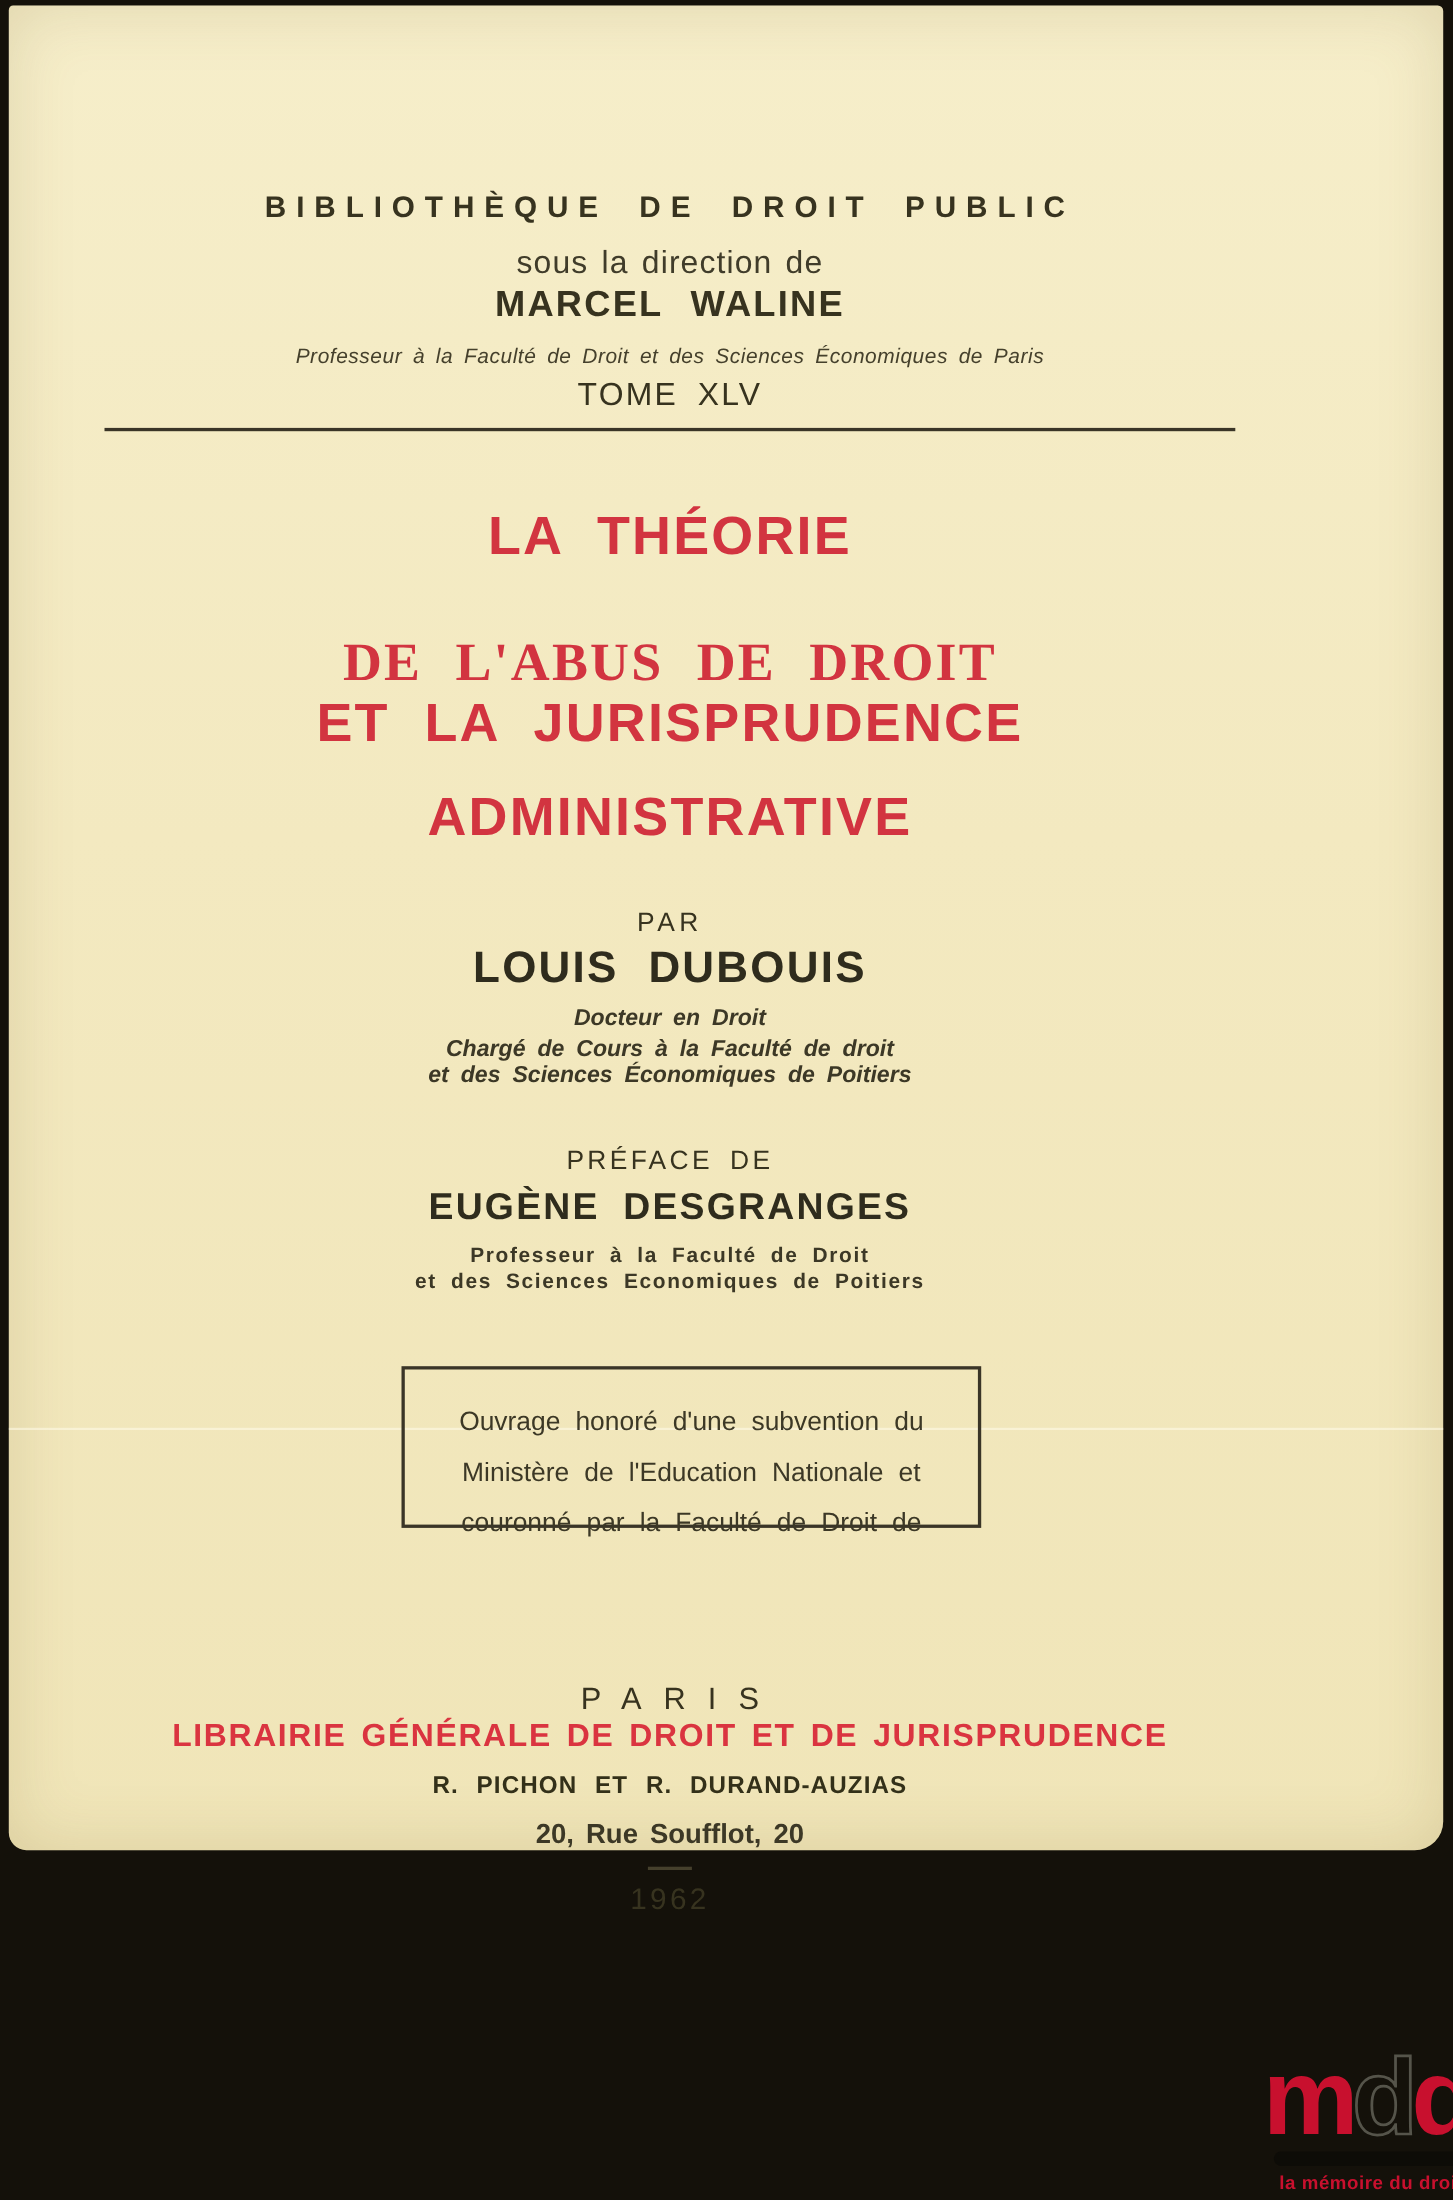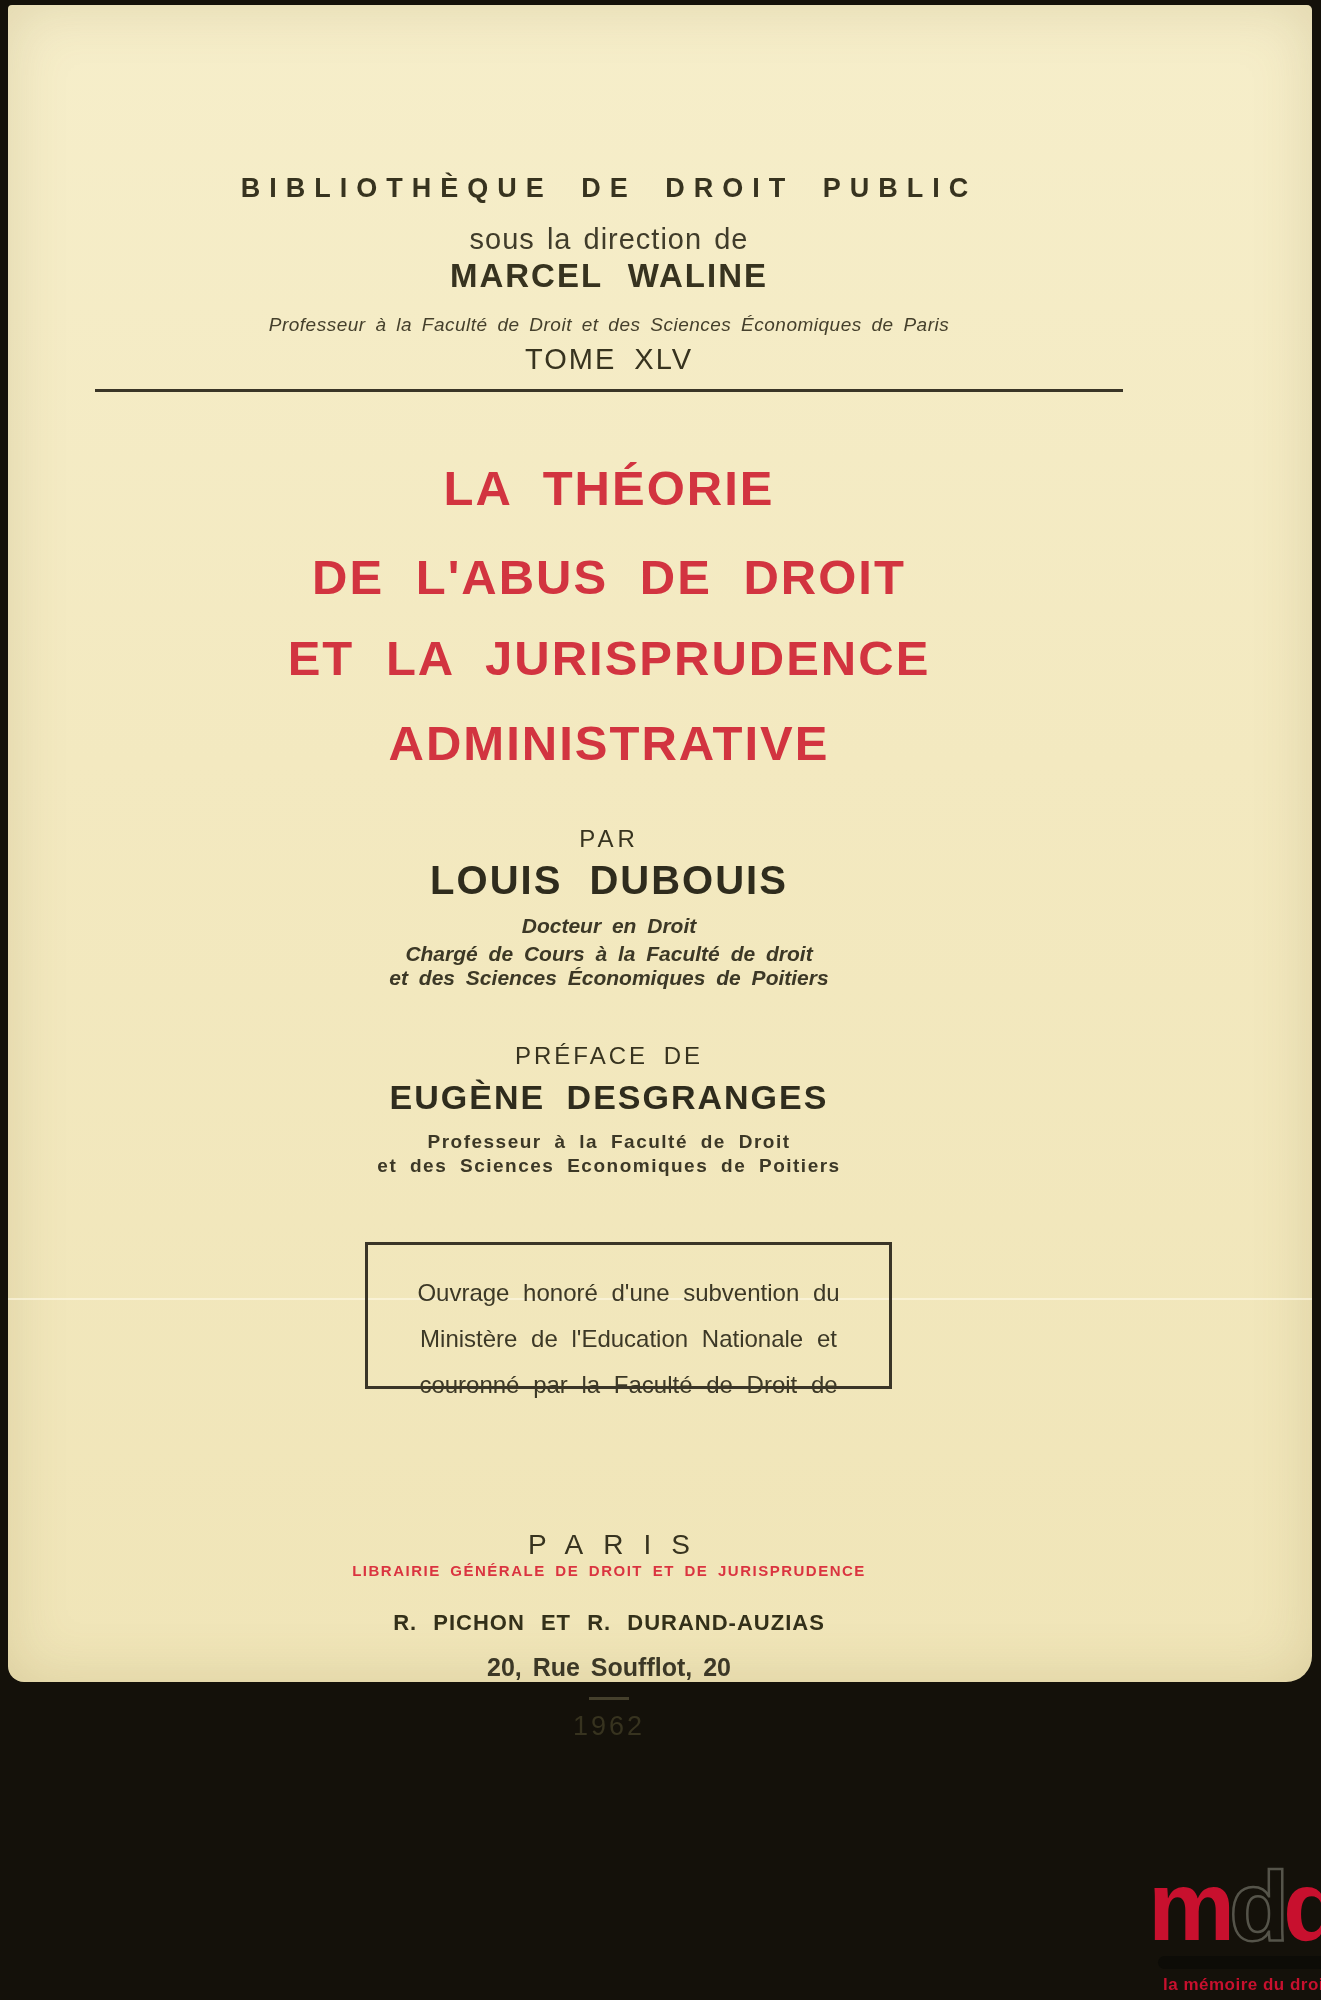--- a/index.html
+++ b/index.html
@@ -30,41 +30,41 @@
 
   .series-title   { top: 168px; font-size: 27px; font-weight: bold; letter-spacing: 9px; word-spacing: 12px; color: #37331f; }
   .series-sub     { top: 218px; font-size: 29px; letter-spacing: 1px; word-spacing: 3px; color: #403c2a; }
   .series-dir     { top: 252px; font-size: 33px; font-weight: bold; letter-spacing: 2px; word-spacing: 14px; color: #37331f; }
   .series-affil   { top: 309px; font-size: 19px; font-style: italic; letter-spacing: 0.5px; word-spacing: 4px; color: #45402c; }
   .tome           { top: 338px; font-size: 29px; letter-spacing: 2px; word-spacing: 8px; color: #37331f; }
 
   .rule { position: absolute; top: 384px; left: 0; width: 1028px; height: 3px; background: #3a3527; }
 
   .book-title { font-size: 49px; font-weight: bold; color: #d23440; letter-spacing: 2px; word-spacing: 16px; }
-  .t1 { top: 455px; } .t2 { top: 544px; } .t3 { top: 625px; } .t4 { top: 710px; }
+  .t1 { top: 455px; } .t2 { top: 568px; font-family: Liberation Serif, serif; } .t3 { top: 625px; } .t4 { top: 710px; }
 
   .par            { top: 820px; font-size: 24px; letter-spacing: 4px; color: #37331f; }
   .author         { top: 853px; font-size: 40px; font-weight: bold; letter-spacing: 2px; word-spacing: 14px; color: #2f2c1d; }
   .author-line    { font-size: 21px; font-weight: bold; font-style: italic; word-spacing: 5px; color: #3c3826; }
   .a1 { top: 909px; } .a2 { top: 937px; } .a3 { top: 961px; }
 
   .preface-label  { top: 1037px; font-size: 24px; letter-spacing: 3px; word-spacing: 6px; color: #37331f; }
   .preface-author { top: 1073px; font-size: 34px; font-weight: bold; letter-spacing: 2px; word-spacing: 10px; color: #2f2c1d; }
   .preface-affil  { font-size: 19px; font-weight: bold; letter-spacing: 1.5px; word-spacing: 6px; color: #3c3826; }
   .p1 { top: 1126px; } .p2 { top: 1150px; }
 
   .award-box {
     position: absolute; top: 1237px; left: 270px; width: 527px; height: 147px;
     border: 3px solid #3a3527; box-sizing: border-box;
     padding-top: 17px; text-align: center;
   }
   .award-line { font-size: 24px; line-height: 30px; word-spacing: 7px; color: #3c3826; margin-top: 16px; }
 
   .city           { top: 1524px; font-size: 28px; letter-spacing: 20px; text-indent: 20px; color: #37331f; }
-  .imprint        { top: 1557px; font-size: 15px; font-weight: bold; letter-spacing: 1.5px; word-spacing: 4px; color: #da3440; }
+  .imprint        { top: 1557px; font-size: 29px; font-weight: bold; letter-spacing: 1.5px; word-spacing: 4px; color: #da3440; }
   .pub-names      { top: 1605px; font-size: 22px; font-weight: bold; letter-spacing: 1px; word-spacing: 9px; color: #333019; }
   .pub-addr       { top: 1648px; font-size: 25px; font-weight: bold; word-spacing: 4px; color: #3c3826; }
   .dash { position: absolute; top: 1692px; left: 494px; width: 40px; height: 3px; background: #45402c; }
   .year           { top: 1706px; font-size: 27px; letter-spacing: 3px; color: #37331f; }
 
   
   .mdd {
     position: absolute; left: 1148px; top: 1856px; width: 173px; height: 110px;
     font-weight: bold; font-size: 98px; line-height: 100px; letter-spacing: -6px;
     white-space: nowrap;

